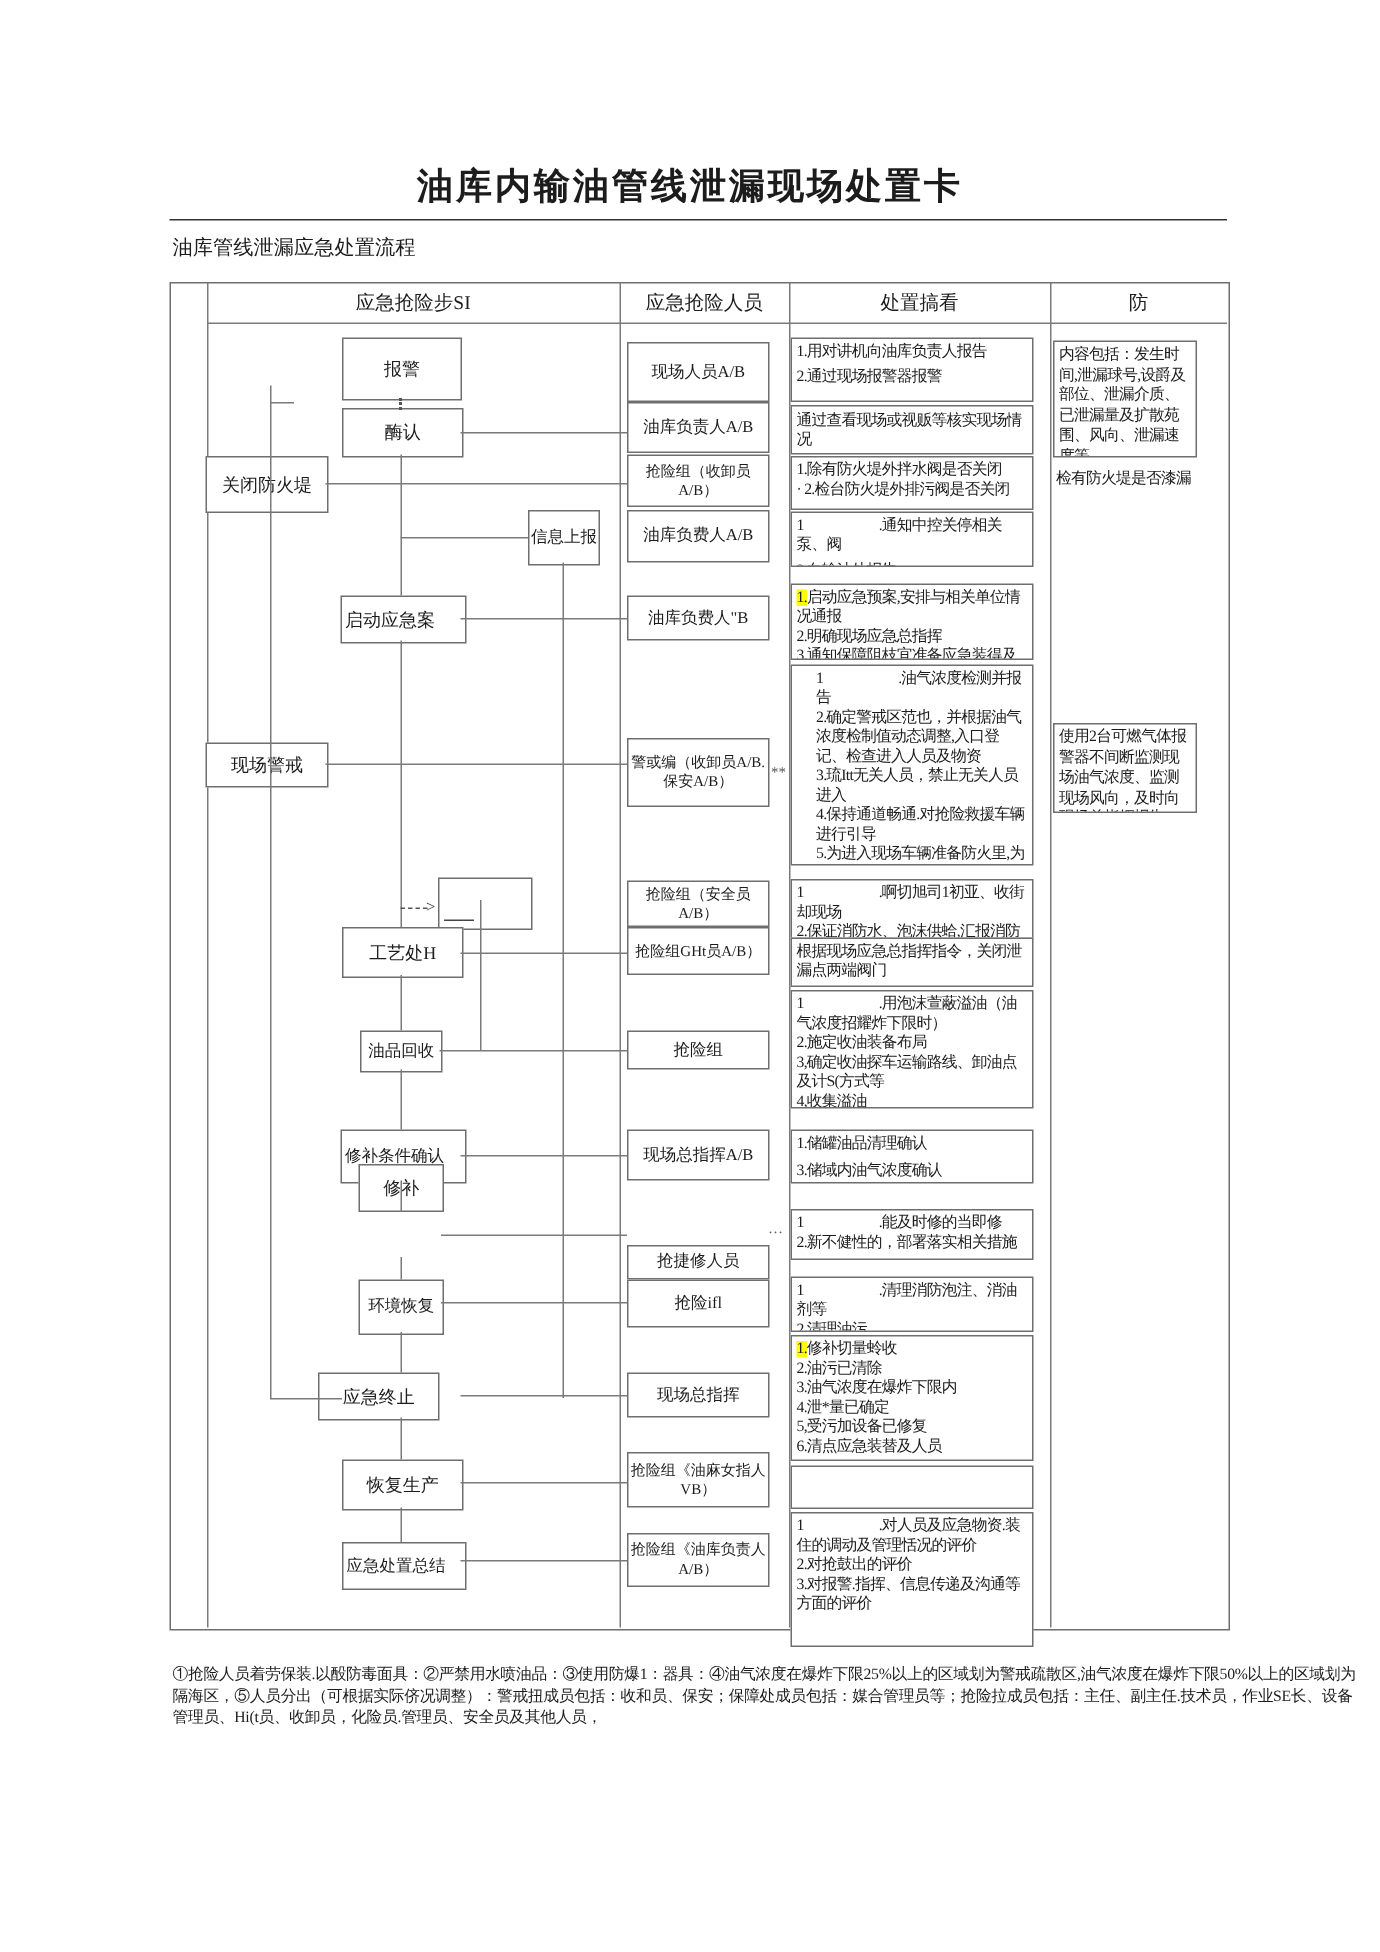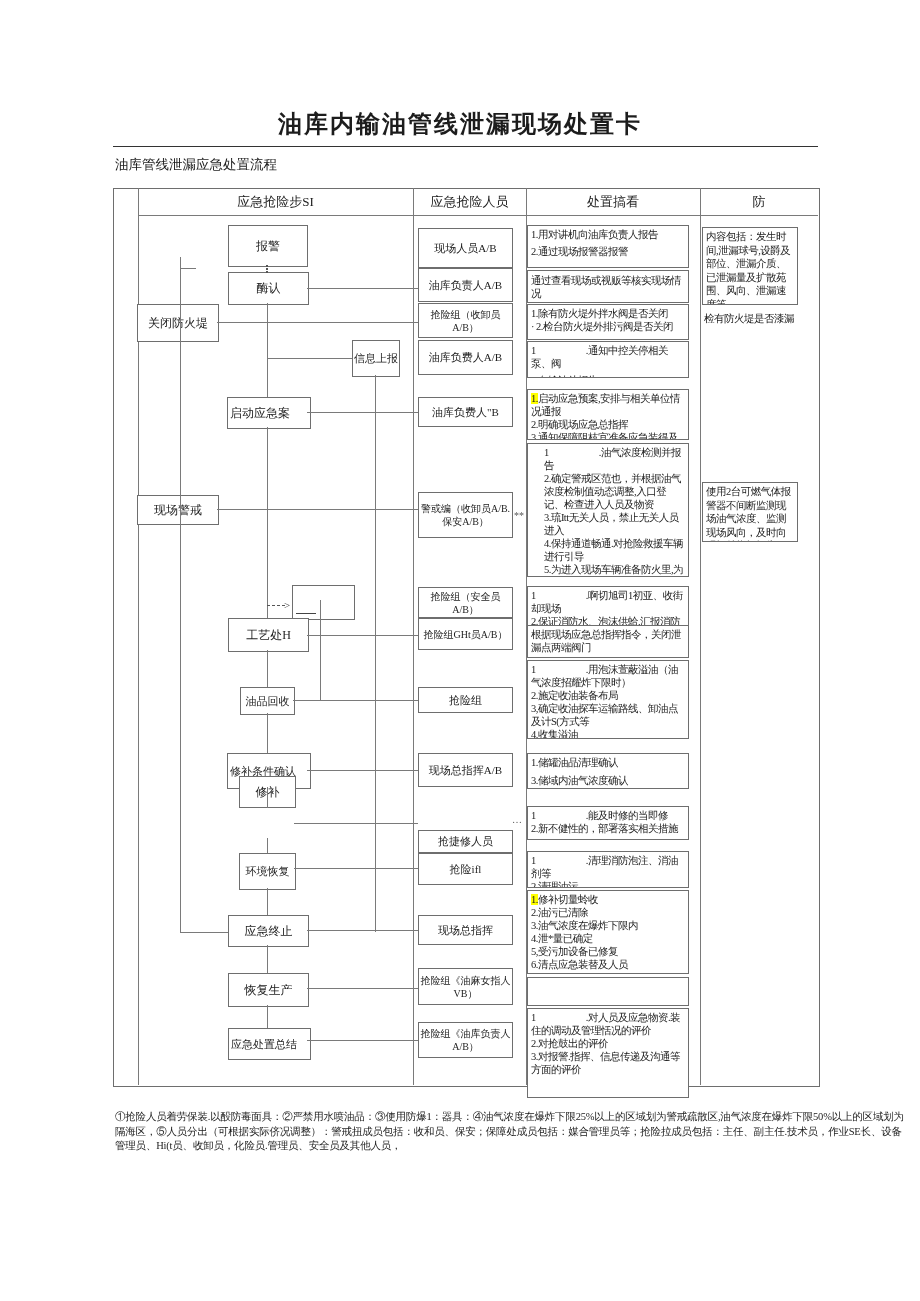--- a/index.html
+++ b/index.html
@@ -81,21 +81,21 @@
     </div>
   <div class="box f11" style="left:227px;top:753px;width:80px;height:34px;justify-content:flex-start;padding-left:2px;">
       <span>修补条件确认</span>
     </div>
   <div class="box" style="left:239px;top:776px;width:55px;height:30px;">
       <span>修补</span>
     </div>
   <div class="box f11" style="left:239px;top:853px;width:55px;height:35px;">
       <span>环境恢复</span>
     </div>
-  <div class="box" style="left:228px;top:915px;width:79px;height:30px;">
+  <div class="box" style="left:212px;top:915px;width:79px;height:30px;">
       <span>应急终止</span>
     </div>
   <div class="box" style="left:228px;top:973px;width:79px;height:32px;">
       <span>恢复生产</span>
     </div>
   <div class="box f11" style="left:228px;top:1028px;width:79px;height:30px;justify-content:flex-start;padding-left:2px;">
       <span>应急处置总结</span>
     </div>
 
   <div class="pbox" style="top:228px;height:40px;">

